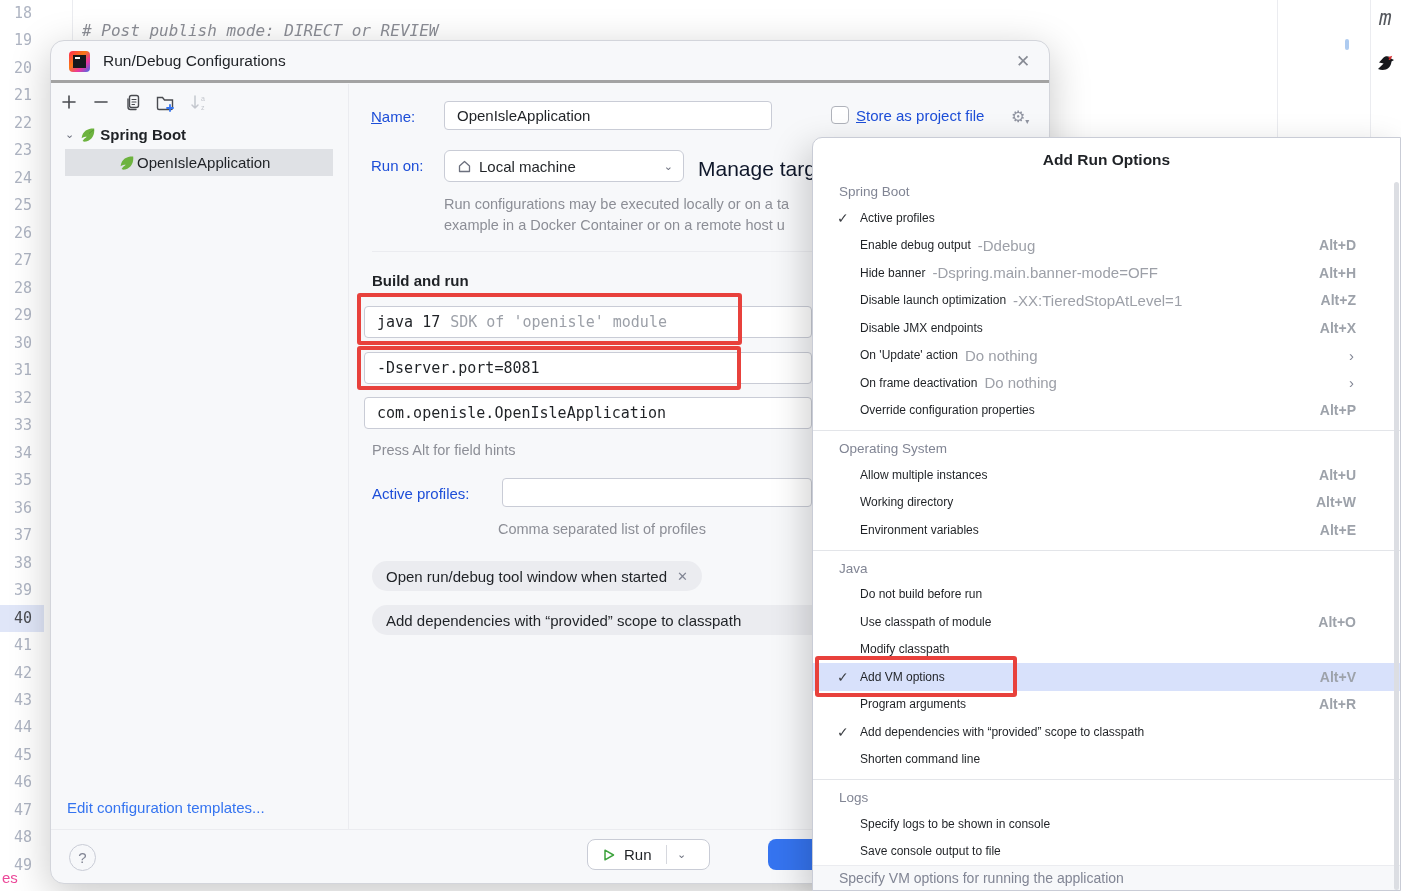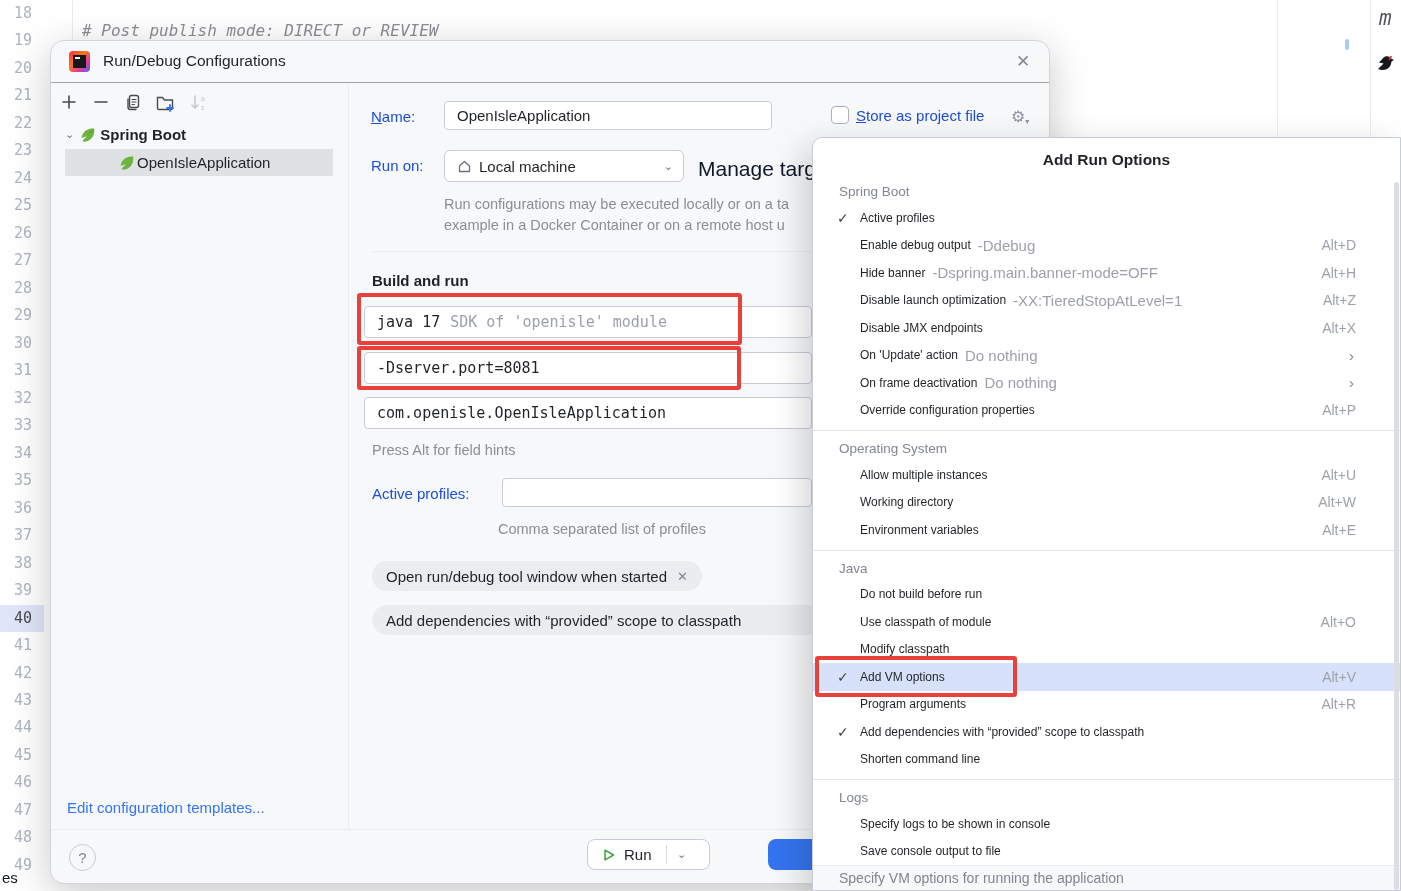--- a/index.html
+++ b/index.html
@@ -15,27 +15,27 @@
   .gutter .ln.active { color:#494b50; background:#e0e6f8; }
   .gutter-sep { position:absolute; left:72px; top:0; width:1px; height:44px; background:#ebecf0; }
   .code-comment { position:absolute; left:82px; top:21px; font-family:"DejaVu Sans Mono", monospace;
     font-style:italic; font-size:16px; color:#8c8e96; white-space:pre; }
   .ed-line-a { position:absolute; left:1277px; top:0; width:1px; height:137px; background:#ebecf0; }
   .ed-line-b { position:absolute; left:1370px; top:0; width:1px; height:137px; background:#ebecf0; }
   .frag-m { position:absolute; left:1379px; top:6px; font-family:"DejaVu Sans Mono", monospace;
     font-style:italic; font-size:21px; color:#55585e; }
   .scroll-tick { position:absolute; left:1345px; top:39px; width:4px; height:11px; background:#aecbf0; border-radius:2px; }
   .bird { position:absolute; left:1374px; top:52px; width:24px; height:24px; }
-  .frag-es { position:absolute; left:2px; top:869px; font-size:15px; color:#0f172a; }
+  .frag-es { position:absolute; left:2px; top:869px; font-size:15px; color:#ec4899; }
 
   
   .dialog { position:absolute; left:50px; top:40px; width:1000px; height:844px;
     background:#f7f8fa; border:1px solid #d3d5db; border-radius:14px;
     box-shadow:0 10px 40px rgba(0,0,0,.22); z-index:10; }
-  .titlebar { position:absolute; left:0; top:0; right:0; height:42px; border-bottom:1px solid #a3a3a3; }
+  .titlebar { position:absolute; left:0; top:0; right:0; height:42px; border-bottom:3px solid #a3a3a3; }
   .app-icon { position:absolute; left:18px; top:10px; width:21px; height:21px; border-radius:4px;
     background:linear-gradient(135deg,#fe2857 0%,#f97a12 40%,#e935a1 70%,#3b6ff0 100%); }
   .app-icon i { position:absolute; left:4px; top:4px; width:13px; height:13px; background:#16181c; display:block; }
   .app-icon i:after { content:""; position:absolute; left:2px; top:2px; width:5px; height:2px; background:#fff; }
   .dlg-title { position:absolute; left:52px; top:11px; font-size:15.5px; color:#1f2226; }
   .dlg-close { position:absolute; right:14px; top:9px; width:24px; height:24px; font-size:17px;
     color:#878b94; text-align:center; line-height:24px; cursor:pointer; }
 
   .toolbar { position:absolute; left:0; top:43px; width:297px; height:36px; }
   .tb-ico { position:absolute; top:6px; width:24px; height:24px; display:flex; align-items:center;
@@ -92,21 +92,21 @@
     border:1px solid #c9ccd6; border-radius:10px 0 0 0; box-shadow:-8px 10px 34px rgba(0,0,0,.18);
     z-index:30; overflow:hidden; }
   .menu-title { margin-top:8px; height:28px; line-height:28px; text-align:center; font-size:15.5px;
     font-weight:700; color:#1f2226; }
   .m-header { height:24px; margin-top:6px; line-height:24px; padding-left:26px; font-size:13.5px; color:#818594; }
   .m-item { position:relative; height:27.5px; display:flex; align-items:center; padding:0 14px 0 47px; }
   .m-item.selected { background:#d8e1fb; }
   .m-check { position:absolute; left:24px; top:50%; transform:translateY(-50%); font-size:14px; color:#3c3f44; }
   .m-label { font-size:12px; color:#1f2226; white-space:nowrap; }
   .m-hint { font-size:15px; color:#9da0a8; margin-left:7px; white-space:nowrap; }
-  .m-right { margin-left:auto; font-size:14px; color:#9da2aa; padding-right:30px; }
+  .m-right { margin-left:auto; font-size:14px; color:#9da2aa; padding-right:30px;font-weight:bold; }
   .m-arrow { margin-left:auto; font-size:15px; color:#818594; padding-right:32px; }
   .m-sep { height:1px; background:#e3e5e9; margin:6px 0; }
   .menu-footer { position:absolute; left:0; right:0; bottom:0; height:25px; background:#f7f8fa;
     border-top:1px solid #ebecf0; font-size:14px; color:#818594; padding-left:26px; line-height:24px; }
   .menu-scrollbar { position:absolute; right:1px; top:44px; bottom:0; width:5px; background:#dcdee3; border-radius:3px; }
   .menu-redbox { position:absolute; left:2px; top:518px; width:202px; height:41px; border:4px solid #e8413c;
     border-radius:3px; z-index:40; pointer-events:none; }
 </style>
 </head>
 <body>

